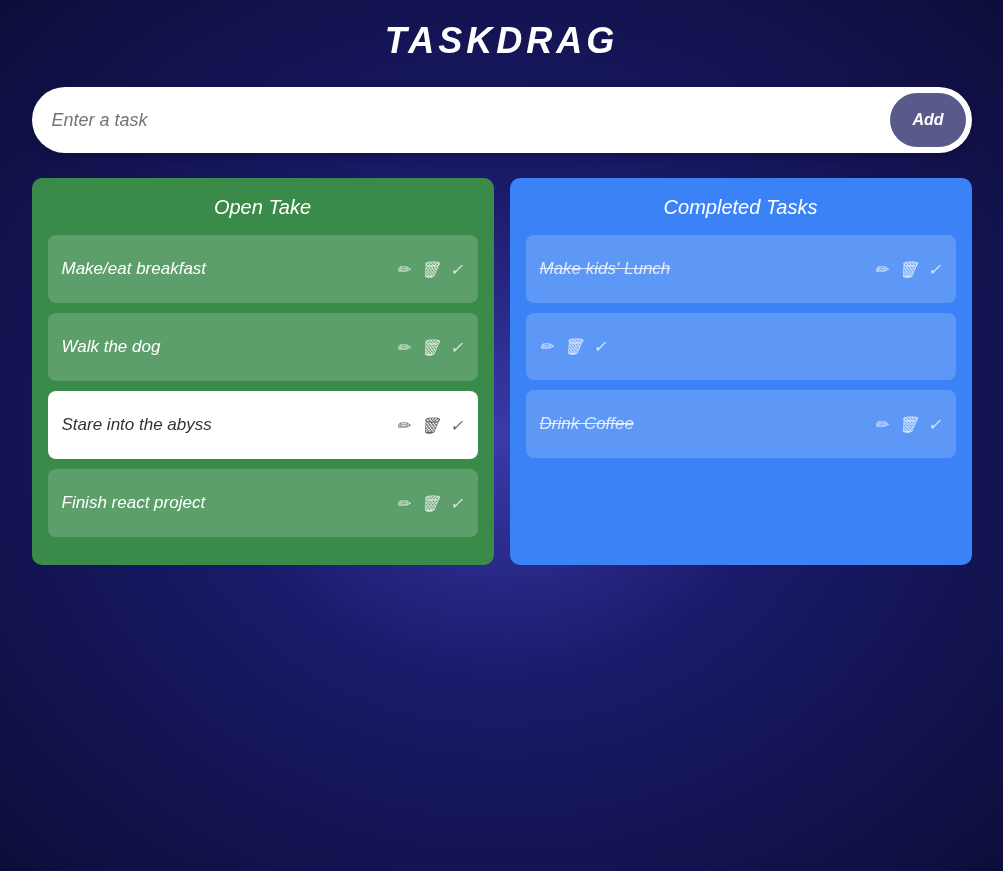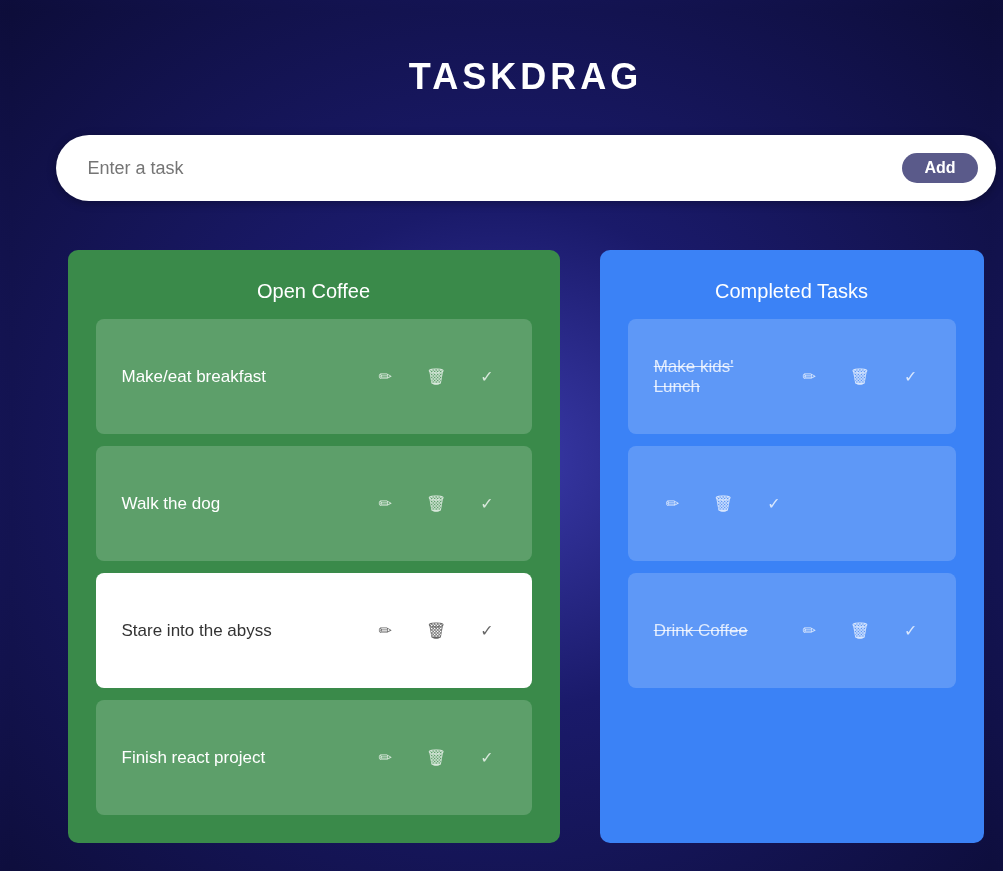--- a/index.html
+++ b/index.html
@@ -1,18 +1,19 @@
 <!DOCTYPE html>
 <html><head>
   <meta charset="utf-8">
   <style>
     * {
       box-sizing: border-box;
-      margin: 12px;
+      margin: 0;
       padding: 0;
+      font-style: italic;
     }
 
     body {
       width: 1003px;
       height: 871px;
       background: radial-gradient(ellipse at center, #3a3aaa 0%, #1a1a6a 40%, #0d0d3a 100%);
       font-family: Arial, sans-serif;
       display: flex;
       flex-direction: column;
       align-items: center;
@@ -48,21 +49,21 @@
       font-size: 18px;
       color: #666;
       background: transparent;
     }
 
     .add-btn {
       background: #5a5a8a;
       color: white;
       border: none;
       border-radius: 30px;
-      padding: 6px 22px;
+      padding: 18px 22px;
       font-size: 16px;
       cursor: pointer;
       font-weight: bold;
     }
 
     .columns {
       display: flex;
       gap: 16px;
       width: 940px;
     }
@@ -149,21 +150,21 @@
 <h1 class="app-title">TASKDRAG</h1>
 
 <div class="input-bar">
   <input class="task-input" type="text" placeholder="Enter a task" style="">
   <button class="add-btn">Add</button>
 </div>
 
 <div class="columns">
 
   <div class="column column-open">
-    <div class="column-title">Open Coffee</div>
+    <div class="column-title">Open Take</div>
 
     <div class="task-item">
       <span class="task-label">Make/eat breakfast</span>
       <div class="task-actions">
         <span class="action-icon">✏</span>
         <span class="action-icon">🗑</span>
         <span class="action-icon">✓</span>
       </div>
     </div>
 

